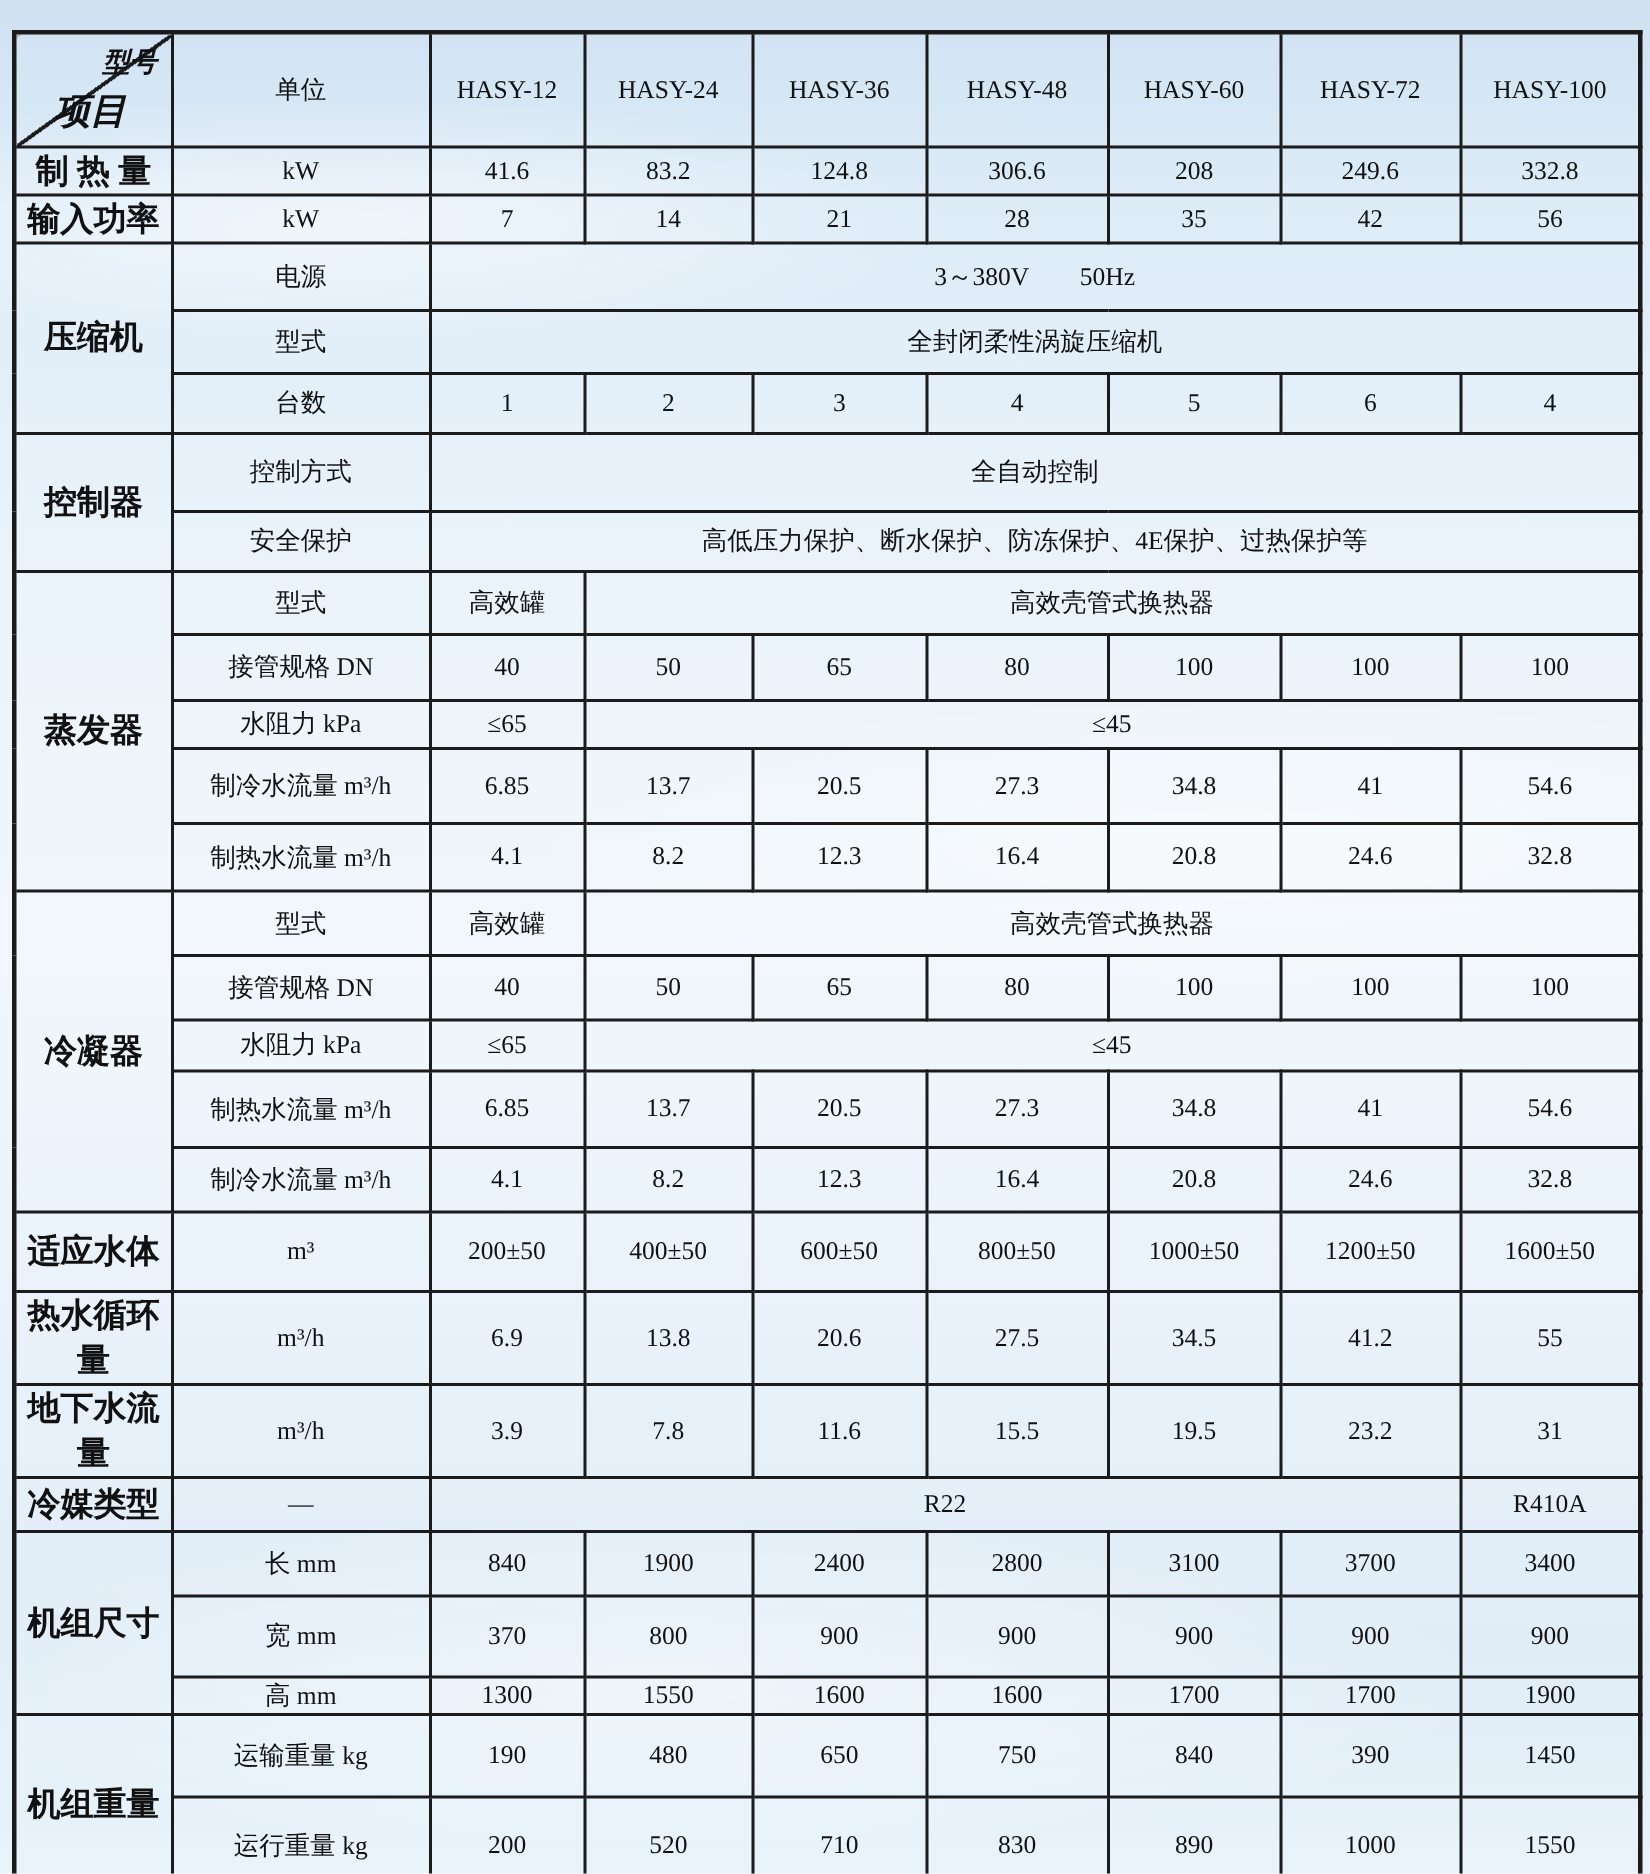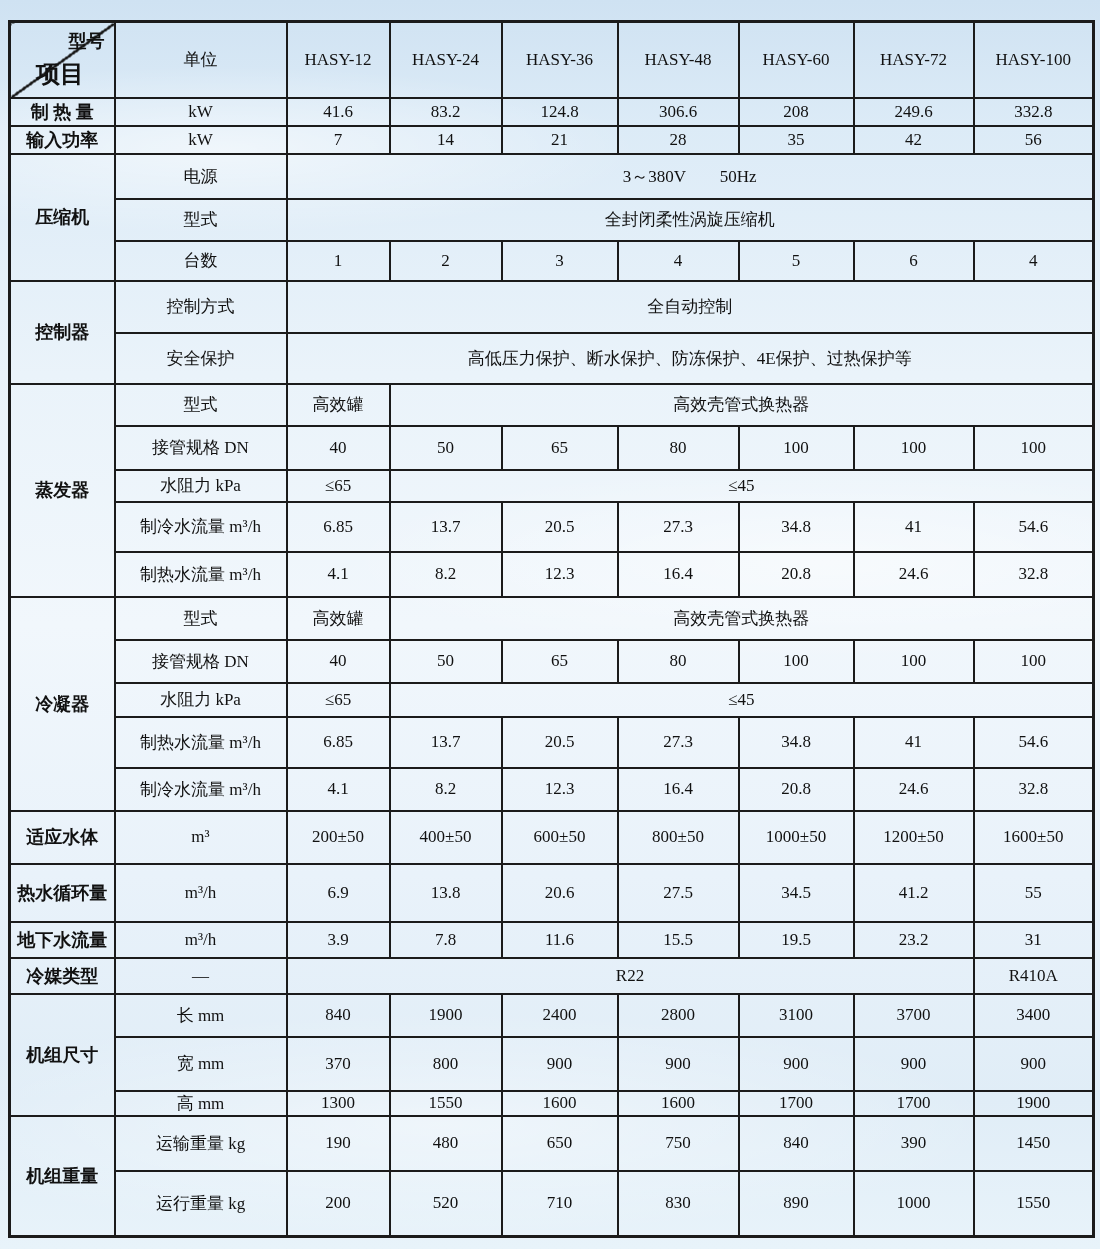--- a/index.html
+++ b/index.html
@@ -30,33 +30,34 @@
     border: 2px solid #1b1b1b;
     text-align: center;
     vertical-align: middle;
     font-size: 17px;
     padding: 0 2px;
     background: transparent;
     overflow: hidden;
   }
   td.grp, td.rowlabel {
     font-weight: bold;
-    font-size: 18px;
+    font-size: 22px;
     font-family: Liberation Serif, serif;
   }
   td.sublabel { font-size: 17px; }
   td.val { font-size: 17px; }
   td.corner {
     position: relative;
     padding: 0;
     background-image: linear-gradient(to bottom right,
       transparent calc(50% - 1.3px),
       #1b1b1b calc(50% - 1.3px),
       #1b1b1b calc(50% + 1.3px),
       transparent calc(50% + 1.3px));
+    font-style: italic;
   }
   .corner-top {
     position: absolute; top: 6px; right: 9px;
     font-weight: bold; font-size: 18px;
   }
   .corner-bottom {
     position: absolute; bottom: 7px; left: 25px;
     font-weight: bold; font-size: 24px;
   }
 </style>
@@ -134,21 +135,21 @@
     <td class="val">5</td>
     <td class="val">6</td>
     <td class="val">4</td>
   </tr>
 
   <tr style="height:52px">
     <td class="grp" rowspan="2">控制器</td>
     <td class="sublabel">控制方式</td>
     <td class="val" colspan="7">全自动控制</td>
   </tr>
-  <tr style="height:51px">
+  <tr style="height:40px">
     <td class="sublabel">安全保护</td>
     <td class="val" colspan="7">高低压力保护、断水保护、防冻保护、4E保护、过热保护等</td>
   </tr>
 
   <tr style="height:42px">
     <td class="grp" rowspan="5">蒸发器</td>
     <td class="sublabel">型式</td>
     <td class="val">高效罐</td>
     <td class="val" colspan="6">高效壳管式换热器</td>
   </tr>

